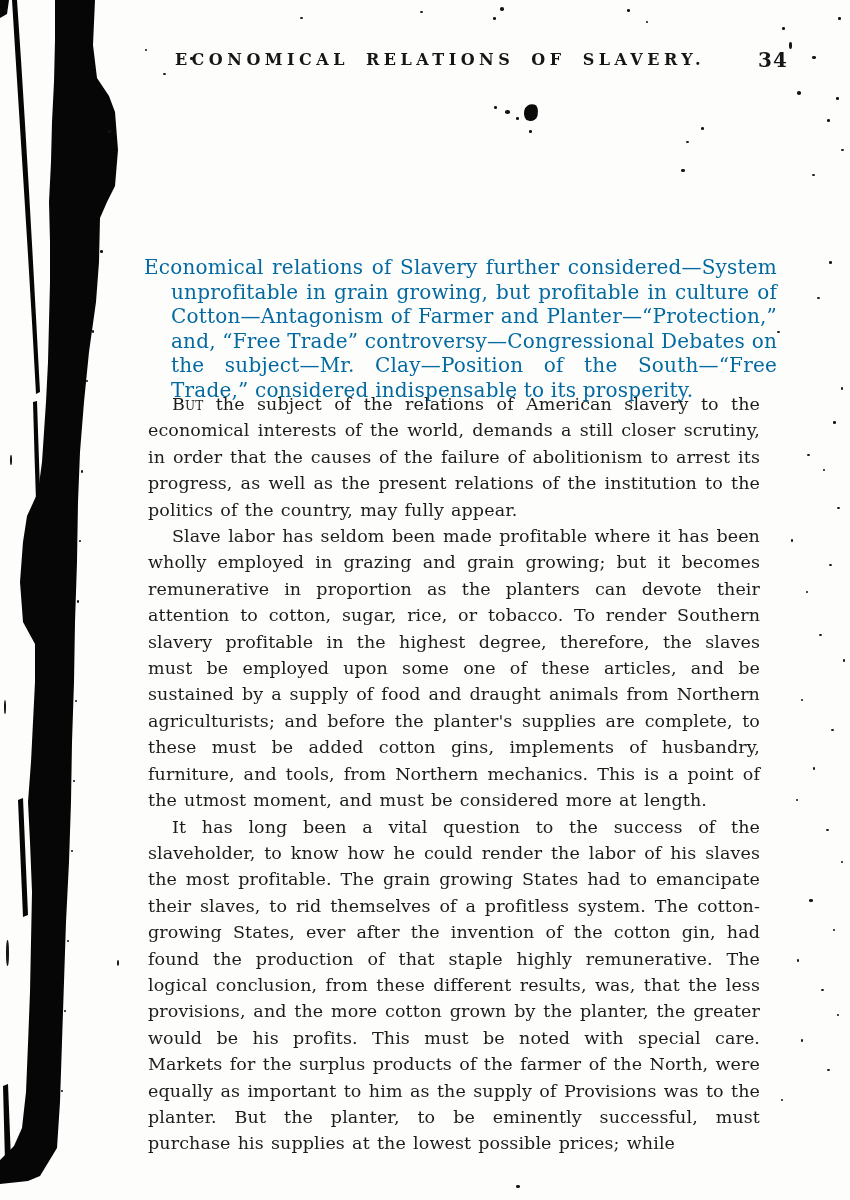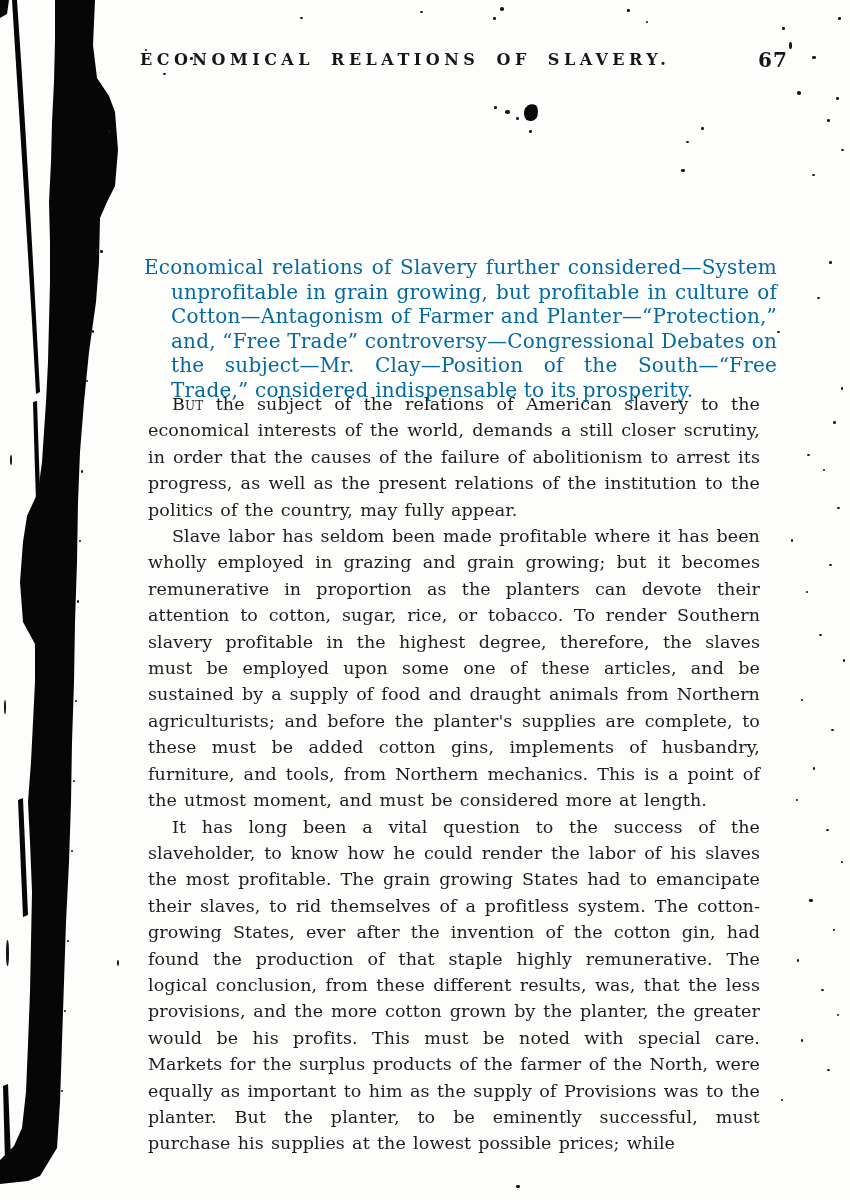--- a/index.html
+++ b/index.html
@@ -8,20 +8,21 @@
     position:relative;
     width:850px;height:1200px;
     background:#fdfdfc;
     overflow:hidden;
     font-family:"DejaVu Serif", serif;
     color:#1b1b1b;
   }
   .scan-band{position:absolute;left:0;top:0;width:130px;height:1200px;}
   .running-head{
     position:absolute;top:50px;left:140px;width:600px;
+    text-align:center;
     font-size:16px;font-weight:700;letter-spacing:4.5px;word-spacing:7px;
     color:#161616;
   }
   .page-number{
     position:absolute;top:48px;left:758px;
     font-size:20px;font-weight:700;letter-spacing:1px;color:#161616;
   }
   .chapter{
     position:absolute;top:194px;left:140px;width:620px;margin:0;
     text-align:center;
@@ -71,21 +72,21 @@
 
     <path fill="#060606" d="M12,0 L17,0 C26,130 33,260 40,392 L36,394 C29,262 20,130 12,0 Z"></path>
     <path fill="#060606" d="M33,402 L37,401 C41,520 45,630 49,744 L45,746 C41,632 36,518 33,402 Z"></path>
 
     <path fill="#060606" d="M18,800 L23,798 L28,915 L23,917 Z"></path>
     <path fill="#060606" d="M3,1086 L8,1084 L11,1160 L5,1162 Z"></path>
     <polygon fill="#060606" points="0,0 9,0 7,14 0,18"></polygon>
   </svg>
 
   <div class="running-head">ECONOMICAL RELATIONS OF SLAVERY.</div>
-  <div class="page-number">67</div>
+  <div class="page-number">34</div>
 
   <div class="ink-blob"></div>
 
 
   <div class="summary">Economical relations of Slavery further considered—System unprofitable in grain growing, but profitable in culture of Cotton—Antagonism of Farmer and Planter—“Protection,” and, “Free Trade” controversy—Congressional Debates on the subject—Mr. Clay—Position of the South—“Free Trade,” considered indispensable to its prosperity.</div>
 
   <div class="body-text">
       <p><span class="sc">But</span><span> the subject of the relations of American slavery to the economical interests of the world, demands a still closer scrutiny, in order that the causes of the failure of abolitionism to arrest its progress, as well as the present relations of the institution to the politics of the country, may fully appear.</span></p>
       <p><span>Slave labor has seldom been made profitable where it has been wholly employed in grazing and grain growing; but it becomes remunerative in proportion as the planters can devote their attention to cotton, sugar, rice, or tobacco.  To render Southern slavery profitable in the highest degree, therefore, the slaves must be employed upon some one of these articles, and be sustained by a supply of food and draught animals from Northern agriculturists; and before the planter's supplies are complete, to these must be added cotton gins, implements of husbandry, furniture, and tools, from Northern mechanics.  This is a point of the utmost moment, and must be considered more at length.</span></p>
       <p><span>It has long been a vital question to the success of the slaveholder, to know how he could render the labor of his slaves the most profitable.  The grain growing States had to emancipate their slaves, to rid themselves of a profitless system.  The cotton-growing States, ever after the invention of the cotton gin, had found the production of that staple highly remunerative.  The logical conclusion, from these different results, was, that the less provisions, and the more cotton grown by the planter, the greater would be his profits.  This must be noted with special care.  </span><span class="it">Markets</span><span> for the surplus products of the farmer of the North, were equally as important to him as the supply of </span><span class="it">Provisions</span><span> was to the planter.  But the planter, to be eminently successful, must purchase his supplies at the lowest possible prices; while</span></p>

